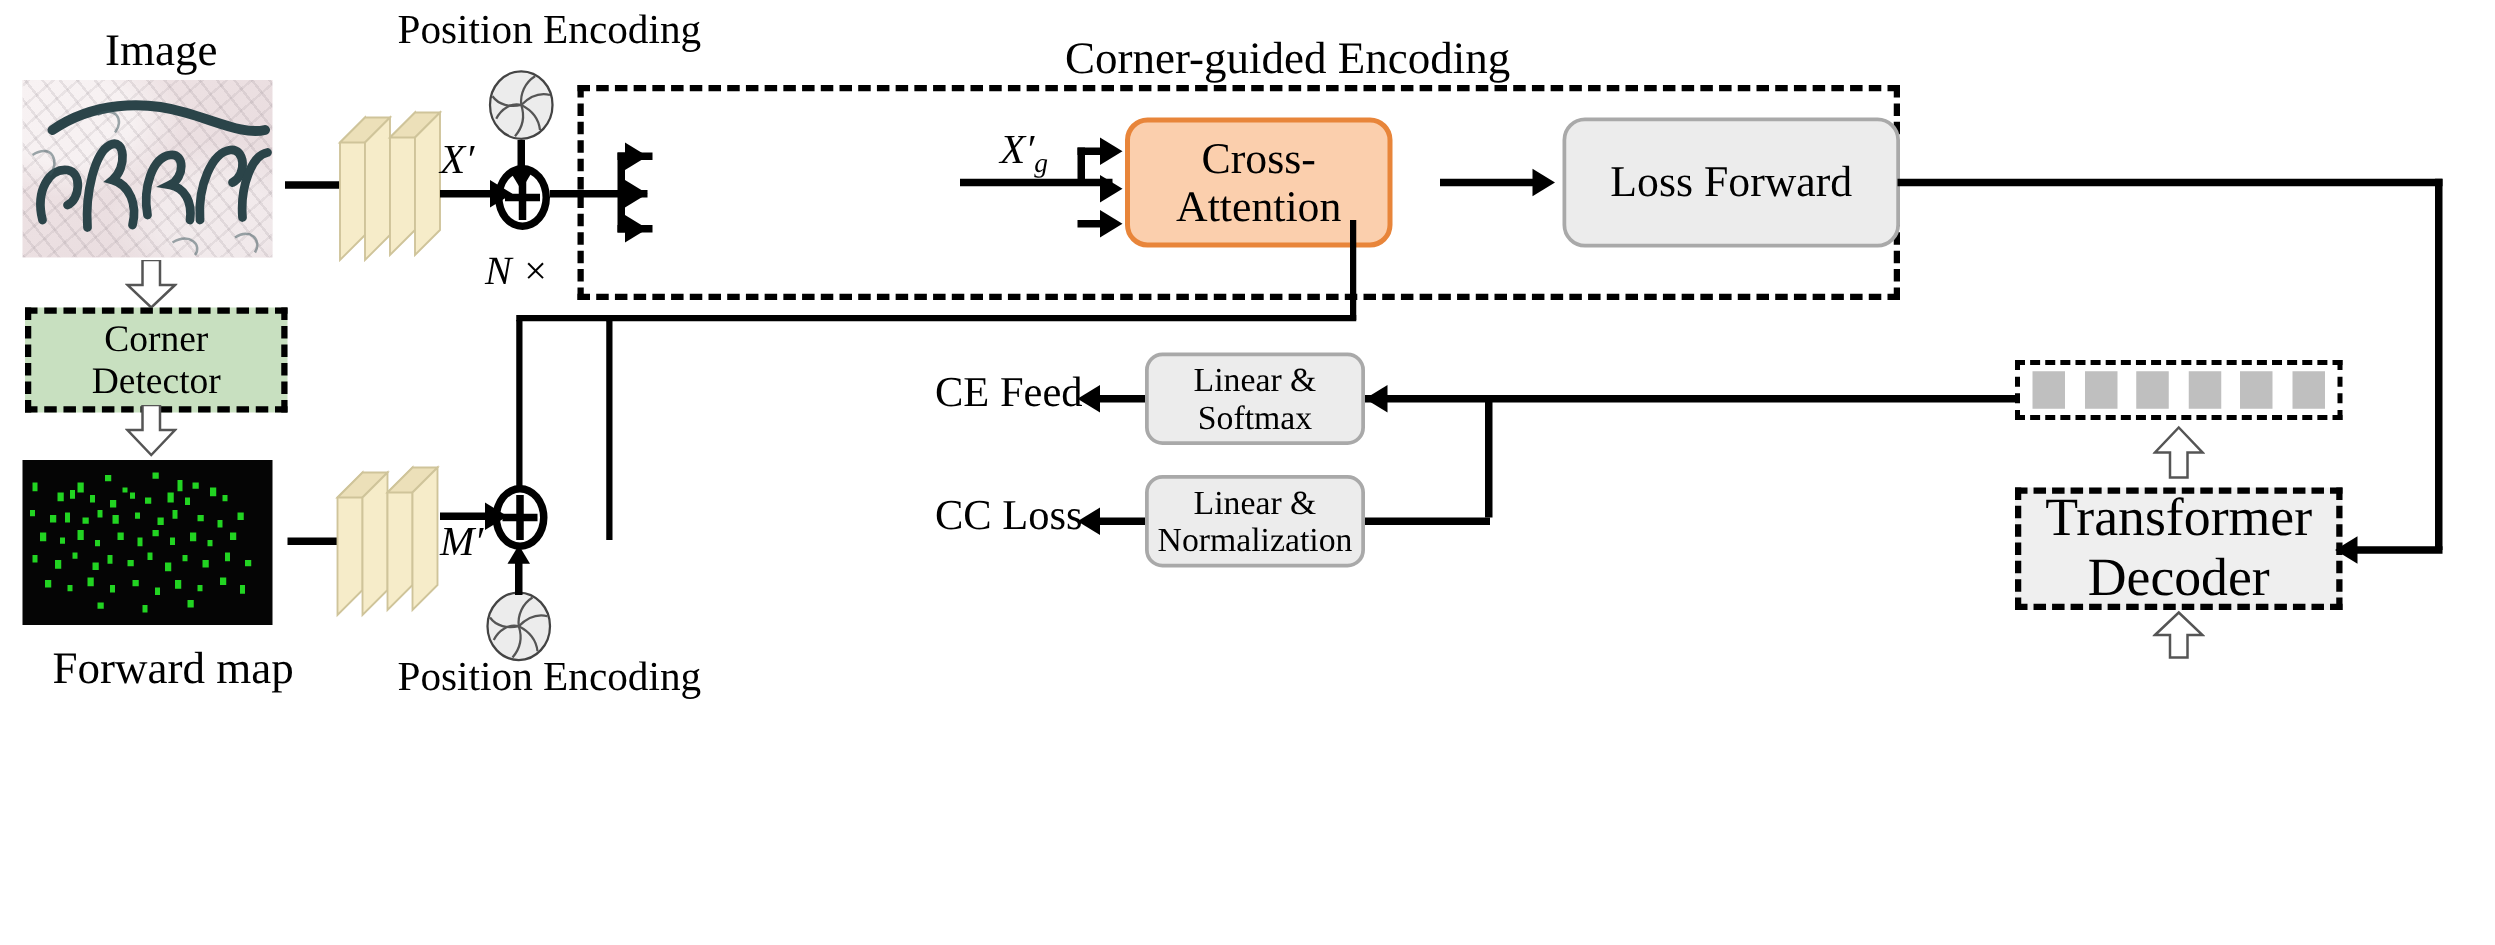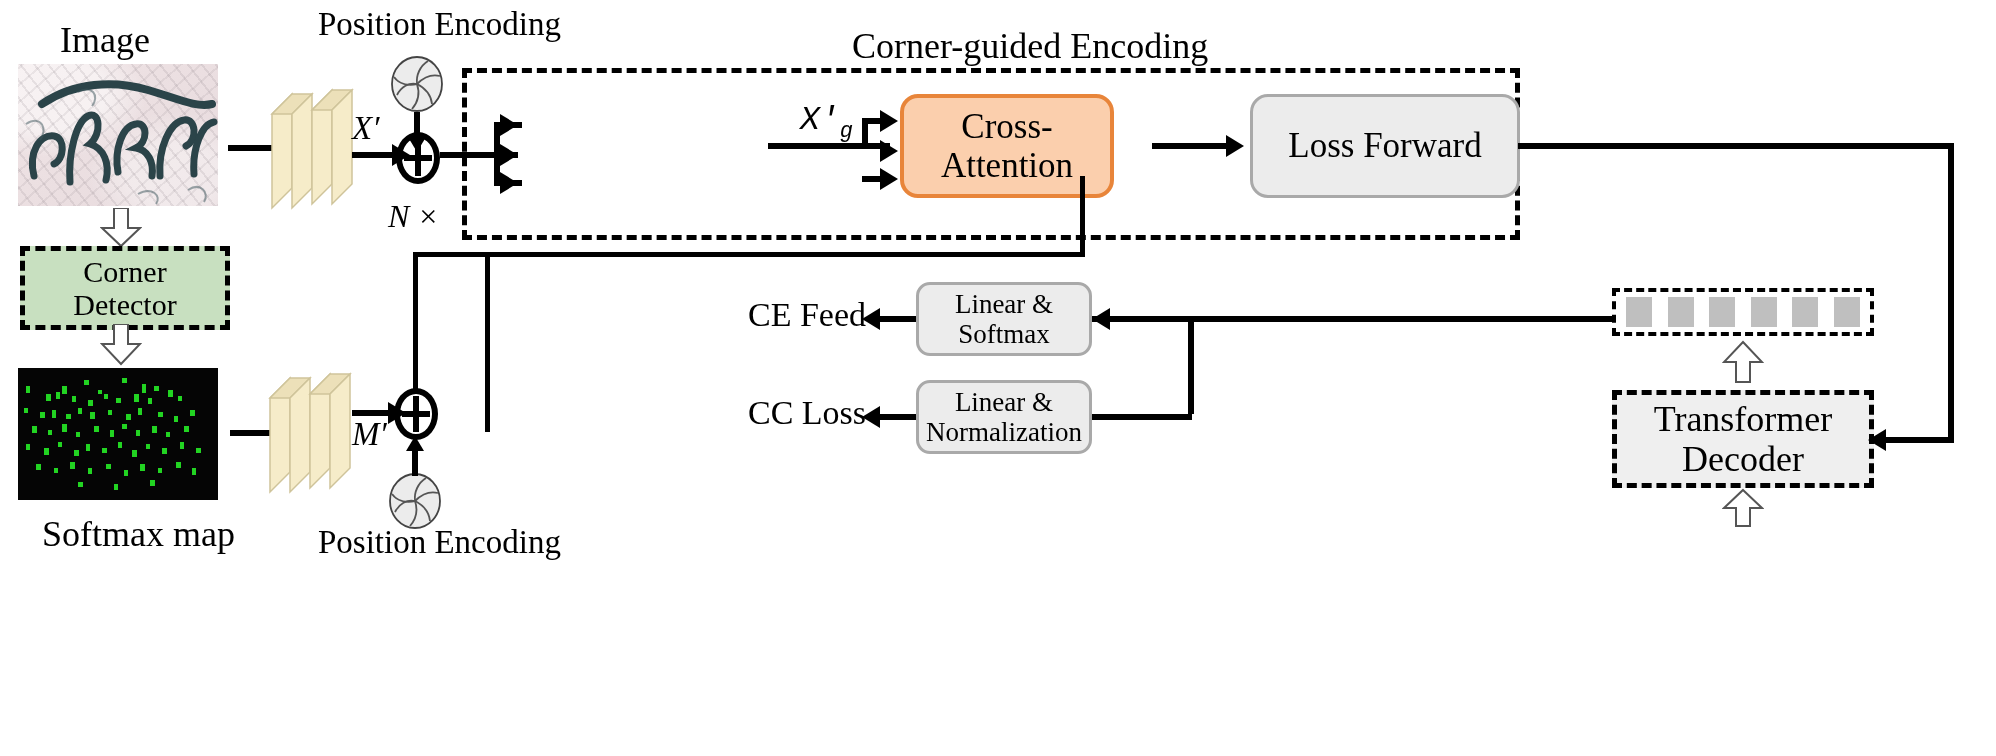--- a/index.html
+++ b/index.html
@@ -22,31 +22,31 @@
   .abs { position: absolute; }
 
   
   .lbl {
     position: absolute;
     font-family: "Liberation Serif", "DejaVu Serif", serif;
     color: #000;
     white-space: nowrap;
     line-height: 1;
   }
-  .lbl-image      { left: 60px;  top: 22px;  font-size: 36px; }
+  .lbl-image      { left: 84px;  top: 22px;  font-size: 36px; }
   .lbl-cornermap  { left: 42px;  top: 516px; font-size: 36px; }
   .lbl-posenc-top { left: 318px; top: 8px;   font-size: 33px; }
   .lbl-posenc-bot { left: 318px; top: 526px; font-size: 33px; }
   .lbl-encoder    { left: 852px; top: 28px;  font-size: 36px; }
   .lbl-ce         { left: 748px; top: 298px; font-size: 34px; }
   .lbl-cc         { left: 748px; top: 396px; font-size: 34px; }
   .lbl-nx         { left: 388px; top: 200px; font-size: 32px; font-style: italic; }
   .lbl-xprime     { left: 352px; top: 112px; font-size: 33px; font-style: italic; }
   .lbl-mprime     { left: 352px; top: 418px; font-size: 33px; font-style: italic; }
-  .lbl-xg         { left: 800px; top: 104px; font-size: 33px; font-style: italic; font-family: Liberation Mono, monospace; }
+  .lbl-xg         { left: 800px; top: 104px; font-size: 33px; font-style: italic; }
   .lbl-xg .sub    { font-size: 22px; vertical-align: -0.35em; font-style: italic; }
 
   
   .rbox {
     position: absolute;
     box-sizing: border-box;
     border-radius: 18px;
     display: flex;
     align-items: center;
     justify-content: center;
@@ -80,21 +80,21 @@
     left: 20px; top: 246px; width: 200px; height: 74px;
     background: #c8e0c0;
     display: flex; align-items: center; justify-content: center;
     text-align: center; font-size: 30px; line-height: 1.1;
     border: 5px dashed #000;
   }
   #decoder-dashed {
     left: 1612px; top: 390px; width: 262px; height: 98px;
     background: #efefef;
     display: flex; align-items: center; justify-content: center;
-    text-align: center; font-size: 36px; line-height: 1.12;
+    text-align: center; font-size: 43px; line-height: 1.12;
     border: 5px dashed #000;
   }
   #tokens-dashed {
     left: 1612px; top: 288px; width: 262px; height: 48px;
     display: flex; align-items: center; justify-content: space-between;
     padding: 0 10px; box-sizing: border-box;
     border: 4px dashed #000;
   }
   .token-sq { width: 26px; height: 30px; background: #bfbfbf; }
   #chars-dotted {
@@ -267,21 +267,21 @@
         <rect x="122" y="96" width="5" height="7"></rect>
           <rect x="140" y="100" width="4" height="5"></rect>
         <rect x="158" y="94" width="5" height="6"></rect>
           <rect x="174" y="100" width="4" height="7"></rect>
         <rect x="60" y="114" width="5" height="5"></rect>
           <rect x="96" y="116" width="4" height="6"></rect>
         <rect x="132" y="112" width="5" height="6"></rect>
       </g>
     </svg>
   </div>
-  <div class="lbl lbl-cornermap">Softmax map</div>
+  <div class="lbl lbl-cornermap">Forward map</div>
 
   <div class="line hline abs" style="left:228px; top:145px; width:56px;"></div>
   <div class="arrow-r abs" style="left:282px; top:137px;"></div>
 
   <svg class="cnn" style="left:268px; top:84px;" width="104" height="130">
     <polygon points="4,30 24,10 24,104 4,124" fill="#f6ecc9" stroke="#cfc49a" stroke-width="1.5"></polygon>
     <polygon points="4,30 24,10 44,10 24,30" fill="#ece0b9" stroke="#cfc49a" stroke-width="1.5"></polygon>
     <polygon points="24,30 44,10 44,104 24,124" fill="#f6ecc9" stroke="#cfc49a" stroke-width="1.5"></polygon>
     <polygon points="44,26 64,6 64,100 44,120" fill="#f6ecc9" stroke="#cfc49a" stroke-width="1.5"></polygon>
     <polygon points="44,26 64,6 84,6 64,26" fill="#ece0b9" stroke="#cfc49a" stroke-width="1.5"></polygon>

